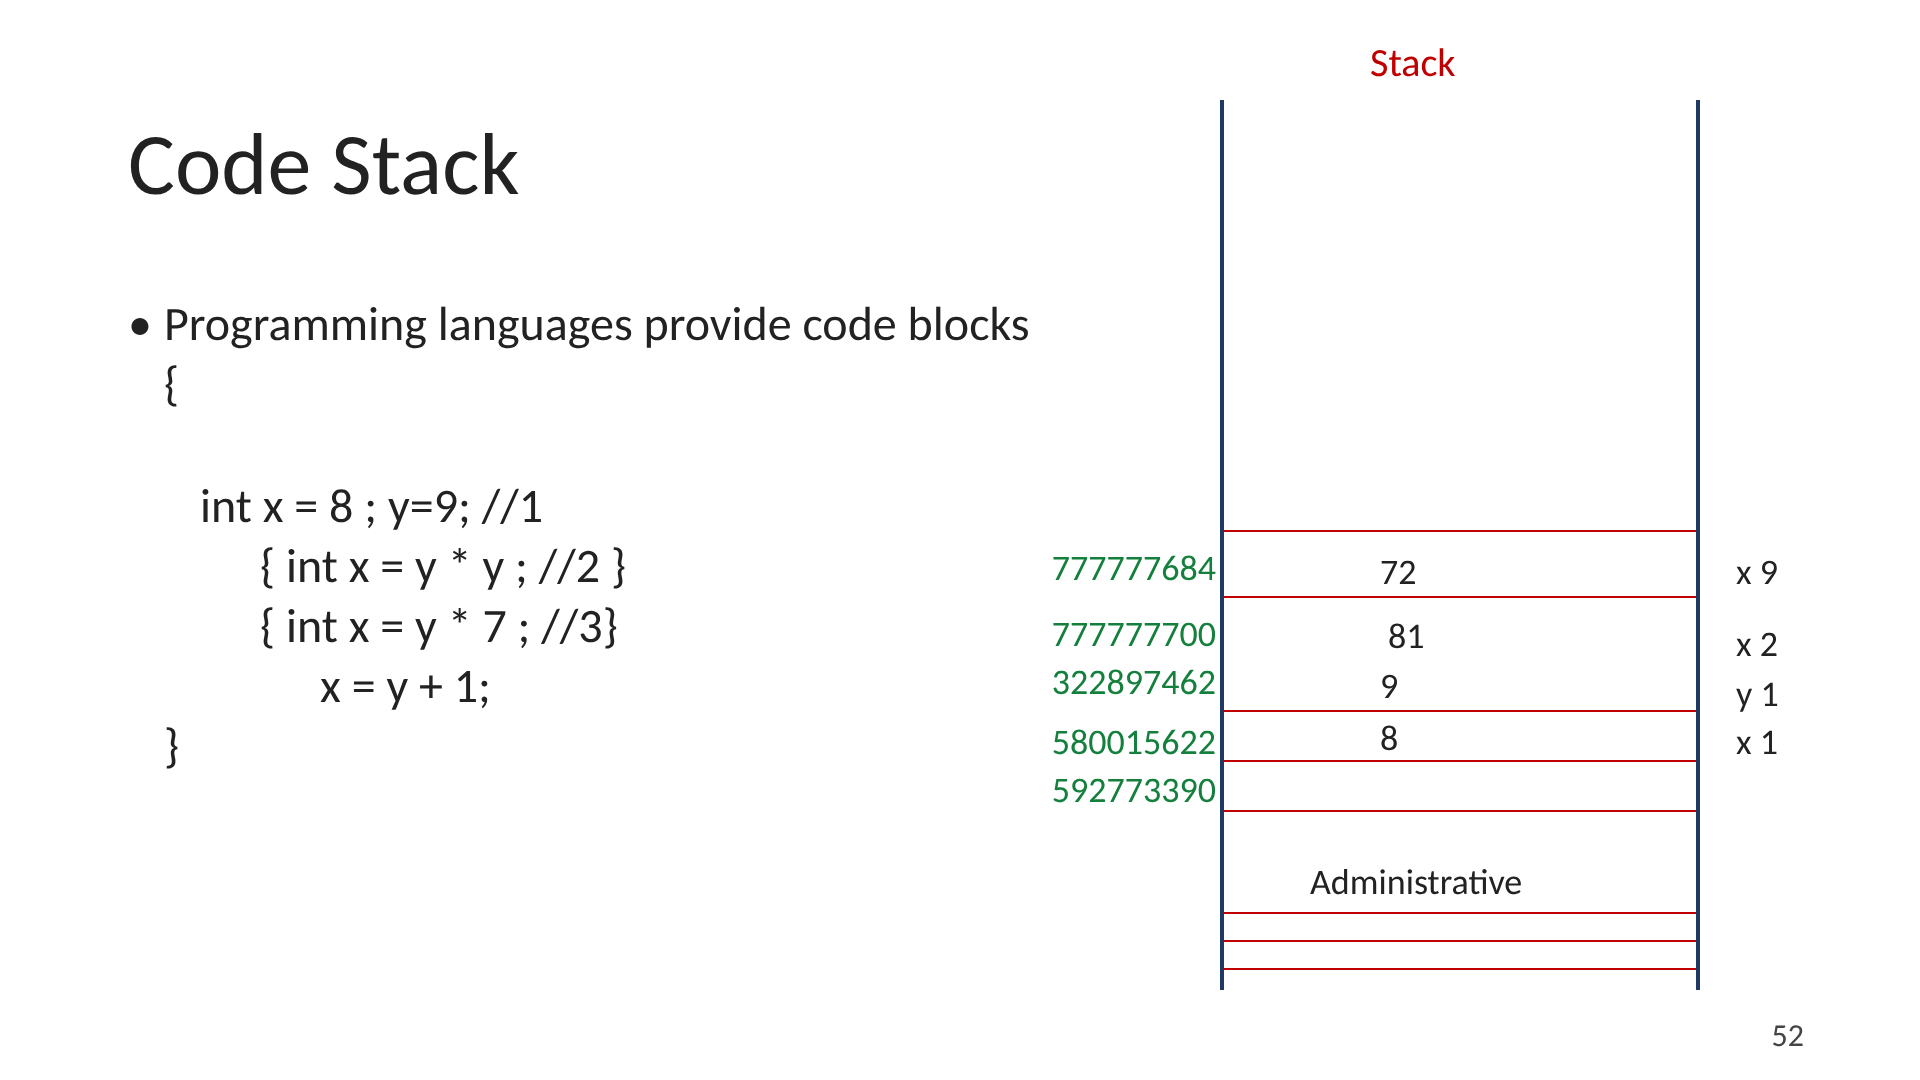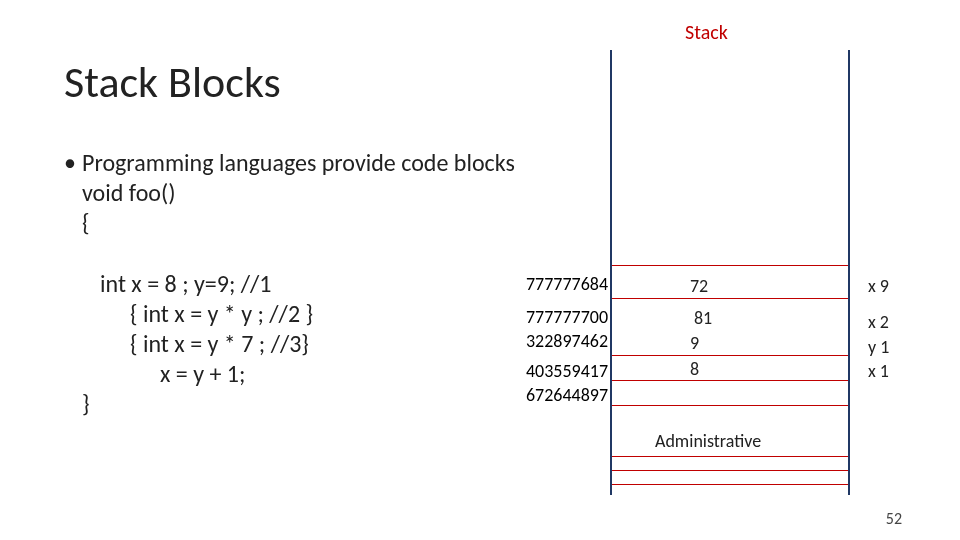--- a/index.html
+++ b/index.html
@@ -31,48 +31,47 @@
   
   .hline {
     position: absolute;
     left: 612px;
     width: 236px;
     height: 0;
     border-top: 1.5px solid #c00000;
   }
 
   
-  .addr { position: absolute; font-size: 18px; color: #000000; text-align: right; width: 100px; }
+  .addr { position: absolute; font-size: 18px; color: #15803d; text-align: right; width: 100px; }
 
   
   .val { position: absolute; font-size: 18px; color: #222; text-align: left; width: 60px; }
 
   
   .var { position: absolute; font-size: 18px; color: #222; }
 
   
   .admin { position: absolute; font-size: 18px; color: #222; margin-top: 46px; }
 
   .pagenum { position: absolute; right: 18px; bottom: 12px; font-size: 16px; color: #444; margin-left: 24px; }
 </style>
 </head>
 <body>
 
 <div class="slide">
 
   <div class="stack-label">Stack</div>
 
-  <div class="title">Stack Blocks</div>
+  <div class="title">Code Stack</div>
 
   <div class="body-text">
     <div class="bullet">
       <span class="dot">•</span>
       <span>Programming  languages provide code blocks</span>
     </div>
-    <div class="indent1">void foo()</div>
     <div class="indent1">{</div>
     <div class="indent2">int x = 8 ; y=9; //1</div>
     <div class="indent3">{ int x = y * y ; //2 }</div>
     <div class="indent3">{ int x = y * 7 ; //3}</div>
     <div class="indent3" style="padding-left:96px">x = y + 1;</div>
     <div class="indent1">}</div>
   </div>
 
   <div class="stack-box"></div>
 
@@ -81,22 +80,22 @@
   <div class="hline" style="top:355px"></div>
   <div class="hline" style="top:380px"></div>
   <div class="hline" style="top:405px"></div>
   <div class="hline" style="top:456px"></div>
   <div class="hline" style="top:470px"></div>
   <div class="hline" style="top:484px"></div>
 
   <div class="addr" style="top:273px; left:508px">777777684</div>
   <div class="addr" style="top:306px; left:508px">777777700</div>
   <div class="addr" style="top:330px; left:508px">322897462</div>
-  <div class="addr" style="top:360px; left:508px">403559417</div>
-  <div class="addr" style="top:384px; left:508px">672644897</div>
+  <div class="addr" style="top:360px; left:508px">580015622</div>
+  <div class="addr" style="top:384px; left:508px">592773390</div>
 
   <div class="val" style="top:275px; left:690px">72</div>
   <div class="val" style="top:307px; left:694px">81</div>
   <div class="val" style="top:332px; left:690px">9</div>
   <div class="val" style="top:358px; left:690px">8</div>
 
   <div class="admin" style="top:384px; left:655px">Administrative</div>
 
   <div class="var" style="top:275px; left:868px">x 9</div>
   <div class="var" style="top:311px; left:868px">x 2</div>

